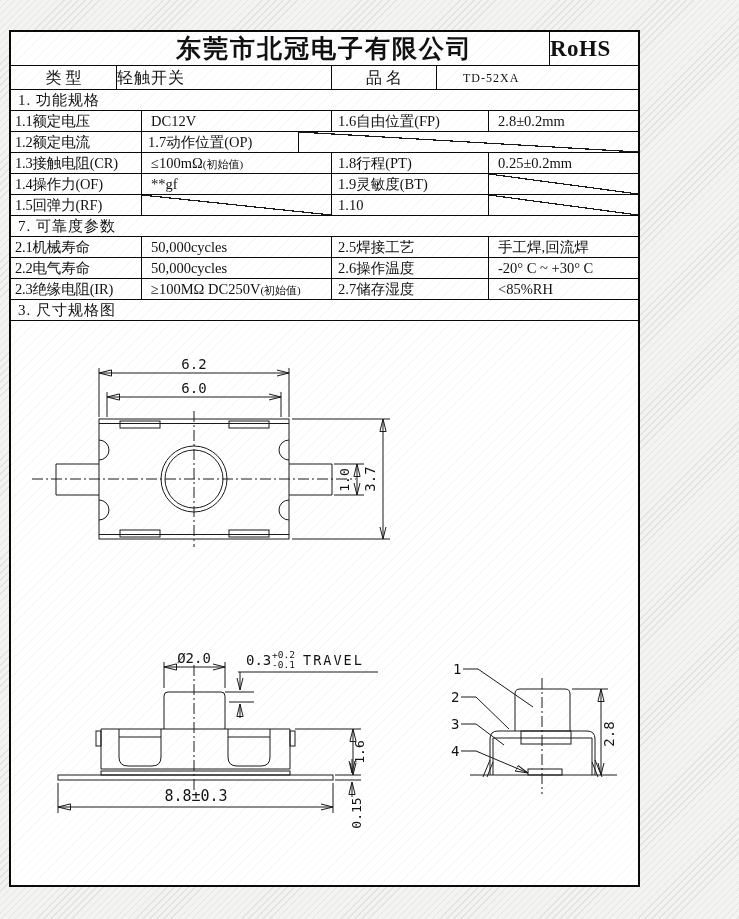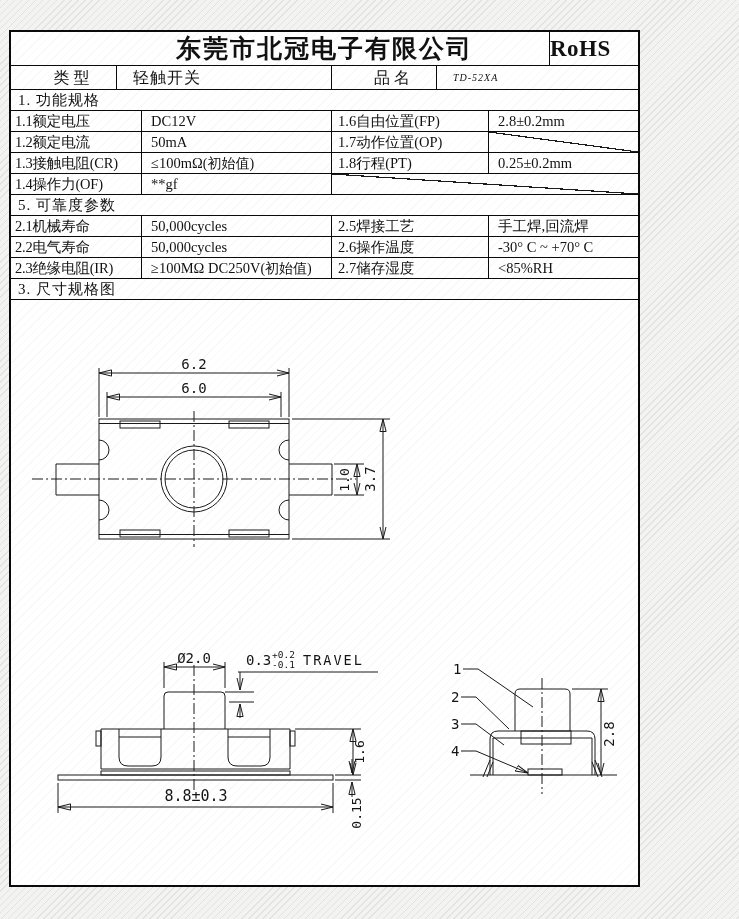--- a/index.html
+++ b/index.html
@@ -21,36 +21,36 @@
     position:absolute;left:0;right:0;top:0;line-height:34px;text-align:center;
     font-size:25px;font-weight:700;letter-spacing:2px;white-space:nowrap;
   }
   .rohs-cell{
     margin-left:auto;width:88px;border-left:1px solid #0a0a0a;height:100%;
     display:flex;align-items:center;position:relative;z-index:2;
     background:transparent;
   }
   .rohs{font-size:23px;font-weight:600;letter-spacing:0.5px;}
   .hdr-row{height:24px;font-size:16px;}
-  .hdr-row .cell{line-height:24px;padding-left:16px;}
+  .hdr-row .cell{line-height:24px;}
   .cell{box-sizing:border-box;white-space:nowrap;overflow:visible;}
   .b-r{border-right:1px solid #0a0a0a;}
   .h1{width:106px;text-align:center;}
   .h2{width:215px;text-align:left;letter-spacing:1px;}
   .h3{width:105px;text-align:center;}
-  .h4{flex:1;padding-left:26px;font-size:10px;letter-spacing:1px;font-style:italic;}
+  .h4{flex:1;padding-left:26px;font-size:12px;letter-spacing:1px;}
   .sec-row{height:21px;font-size:15px;}
   .sec-row .sec-title{line-height:20px;padding-left:7px;letter-spacing:1px;}
   .data-row{height:21px;font-size:14.5px;}
   .data-row .cell{line-height:20px;}
   .c1{width:131px;padding-left:4px;letter-spacing:-0.2px;}
   .c2{width:190px;padding-left:9px;}
   .c3{width:157px;padding-left:6px;}
   .c4{flex:1;padding-left:9px;}
-  .cell small{font-size:14px;}
+  .cell small{font-size:11px;}
   .diag{
     background-image:linear-gradient(to top right,
       transparent calc(50% - 0.6px), #1a1a1a calc(50% - 0.6px),
       #1a1a1a calc(50% + 0.6px), transparent calc(50% + 0.6px));
   }
   
   .drawings{position:absolute;left:0;top:0;width:739px;height:919px;pointer-events:none;}
   .drawings text{font-family:"DejaVu Sans Mono",monospace;fill:#141414;}
   .drawings line,.drawings path,.drawings rect,.drawings circle{stroke:#1a1a1a;fill:none;stroke-width:1;}
   .thin{stroke-width:0.9;}
@@ -80,49 +80,55 @@
         <div class="sec-title">1.  功能规格</div>
       </div>
       <div class="row data-row">
         <div class="cell c1 b-r">1.1额定电压</div>
         <div class="cell c2 b-r">DC12V</div>
         <div class="cell c3 b-r">1.6自由位置(FP)</div>
         <div class="cell c4">2.8±0.2mm</div>
       </div>
       <div class="row data-row">
         <div class="cell c1 b-r">1.2额定电流</div>
-        <div class="cell c2 b-r">50mA</div>
         <div class="cell c3 b-r">1.7动作位置(OP)</div>
         <div class="cell c4 diag"></div>
       </div>
       <div class="row data-row">
         <div class="cell c1 b-r">1.3接触电阻(CR)</div>
         <div class="cell c2 b-r">≤100mΩ<small>(初始值)</small></div>
         <div class="cell c3 b-r">1.8行程(PT)</div>
         <div class="cell c4">0.25±0.2mm</div>
       </div>
       <div class="row data-row">
         <div class="cell c1 b-r">1.4操作力(OF)</div>
         <div class="cell c2 b-r">**gf</div>
+        <div class="cell c3 b-r">1.9灵敏度(BT)</div>
         <div class="cell c4 diag"></div>
       </div>
+      <div class="row data-row">
+        <div class="cell c1 b-r">1.5回弹力(RF)</div>
+        <div class="cell c2 b-r diag"></div>
+        <div class="cell c3 b-r">1.10</div>
+        <div class="cell c4 diag"></div>
+      </div>
       <div class="row sec-row">
-        <div class="sec-title">5.  可靠度参数</div>
+        <div class="sec-title">7.  可靠度参数</div>
       </div>
       <div class="row data-row">
         <div class="cell c1 b-r">2.1机械寿命</div>
         <div class="cell c2 b-r">50,000cycles</div>
         <div class="cell c3 b-r">2.5焊接工艺</div>
         <div class="cell c4">手工焊,回流焊</div>
       </div>
       <div class="row data-row">
         <div class="cell c1 b-r">2.2电气寿命</div>
         <div class="cell c2 b-r">50,000cycles</div>
         <div class="cell c3 b-r">2.6操作温度</div>
-        <div class="cell c4">-30° C ~ +70° C</div>
+        <div class="cell c4">-20° C ~ +30° C</div>
       </div>
       <div class="row data-row">
         <div class="cell c1 b-r">2.3绝缘电阻(IR)</div>
         <div class="cell c2 b-r">≥100MΩ  DC250V<small>(初始值)</small></div>
         <div class="cell c3 b-r">2.7储存湿度</div>
         <div class="cell c4">&lt;85%RH</div>
       </div>
       <div class="row sec-row">
         <div class="sec-title">3.  尺寸规格图</div>
       </div>

